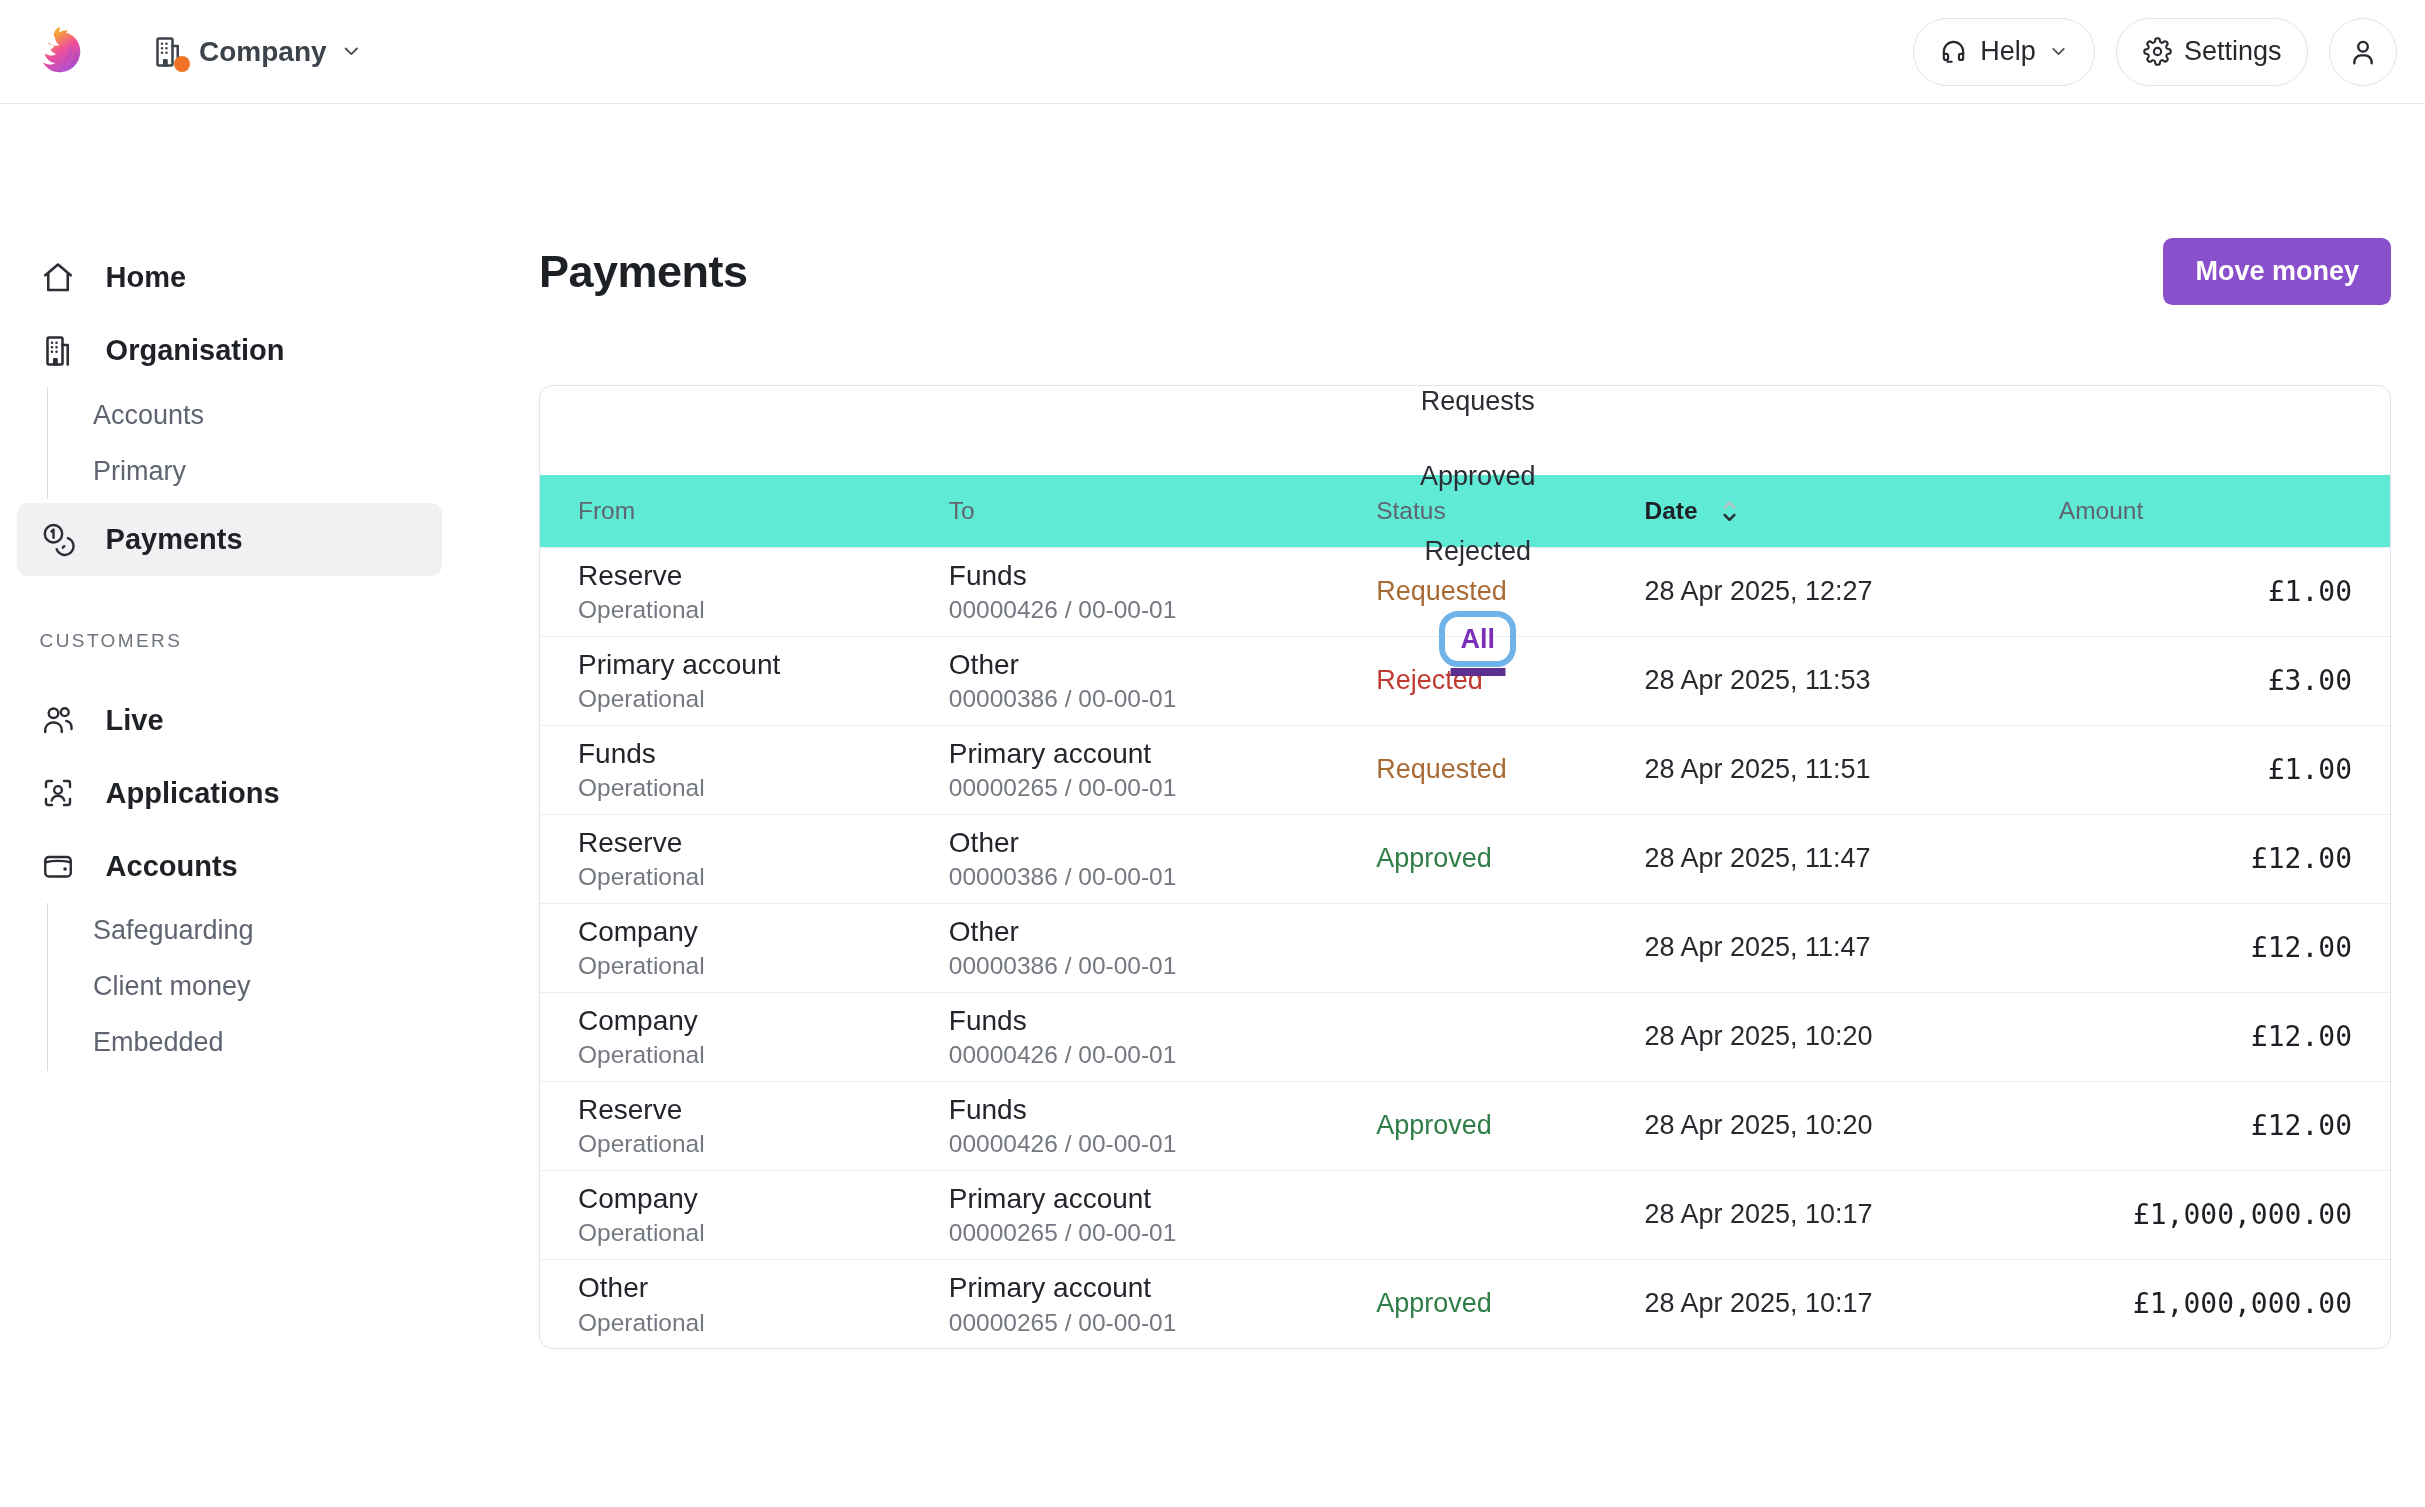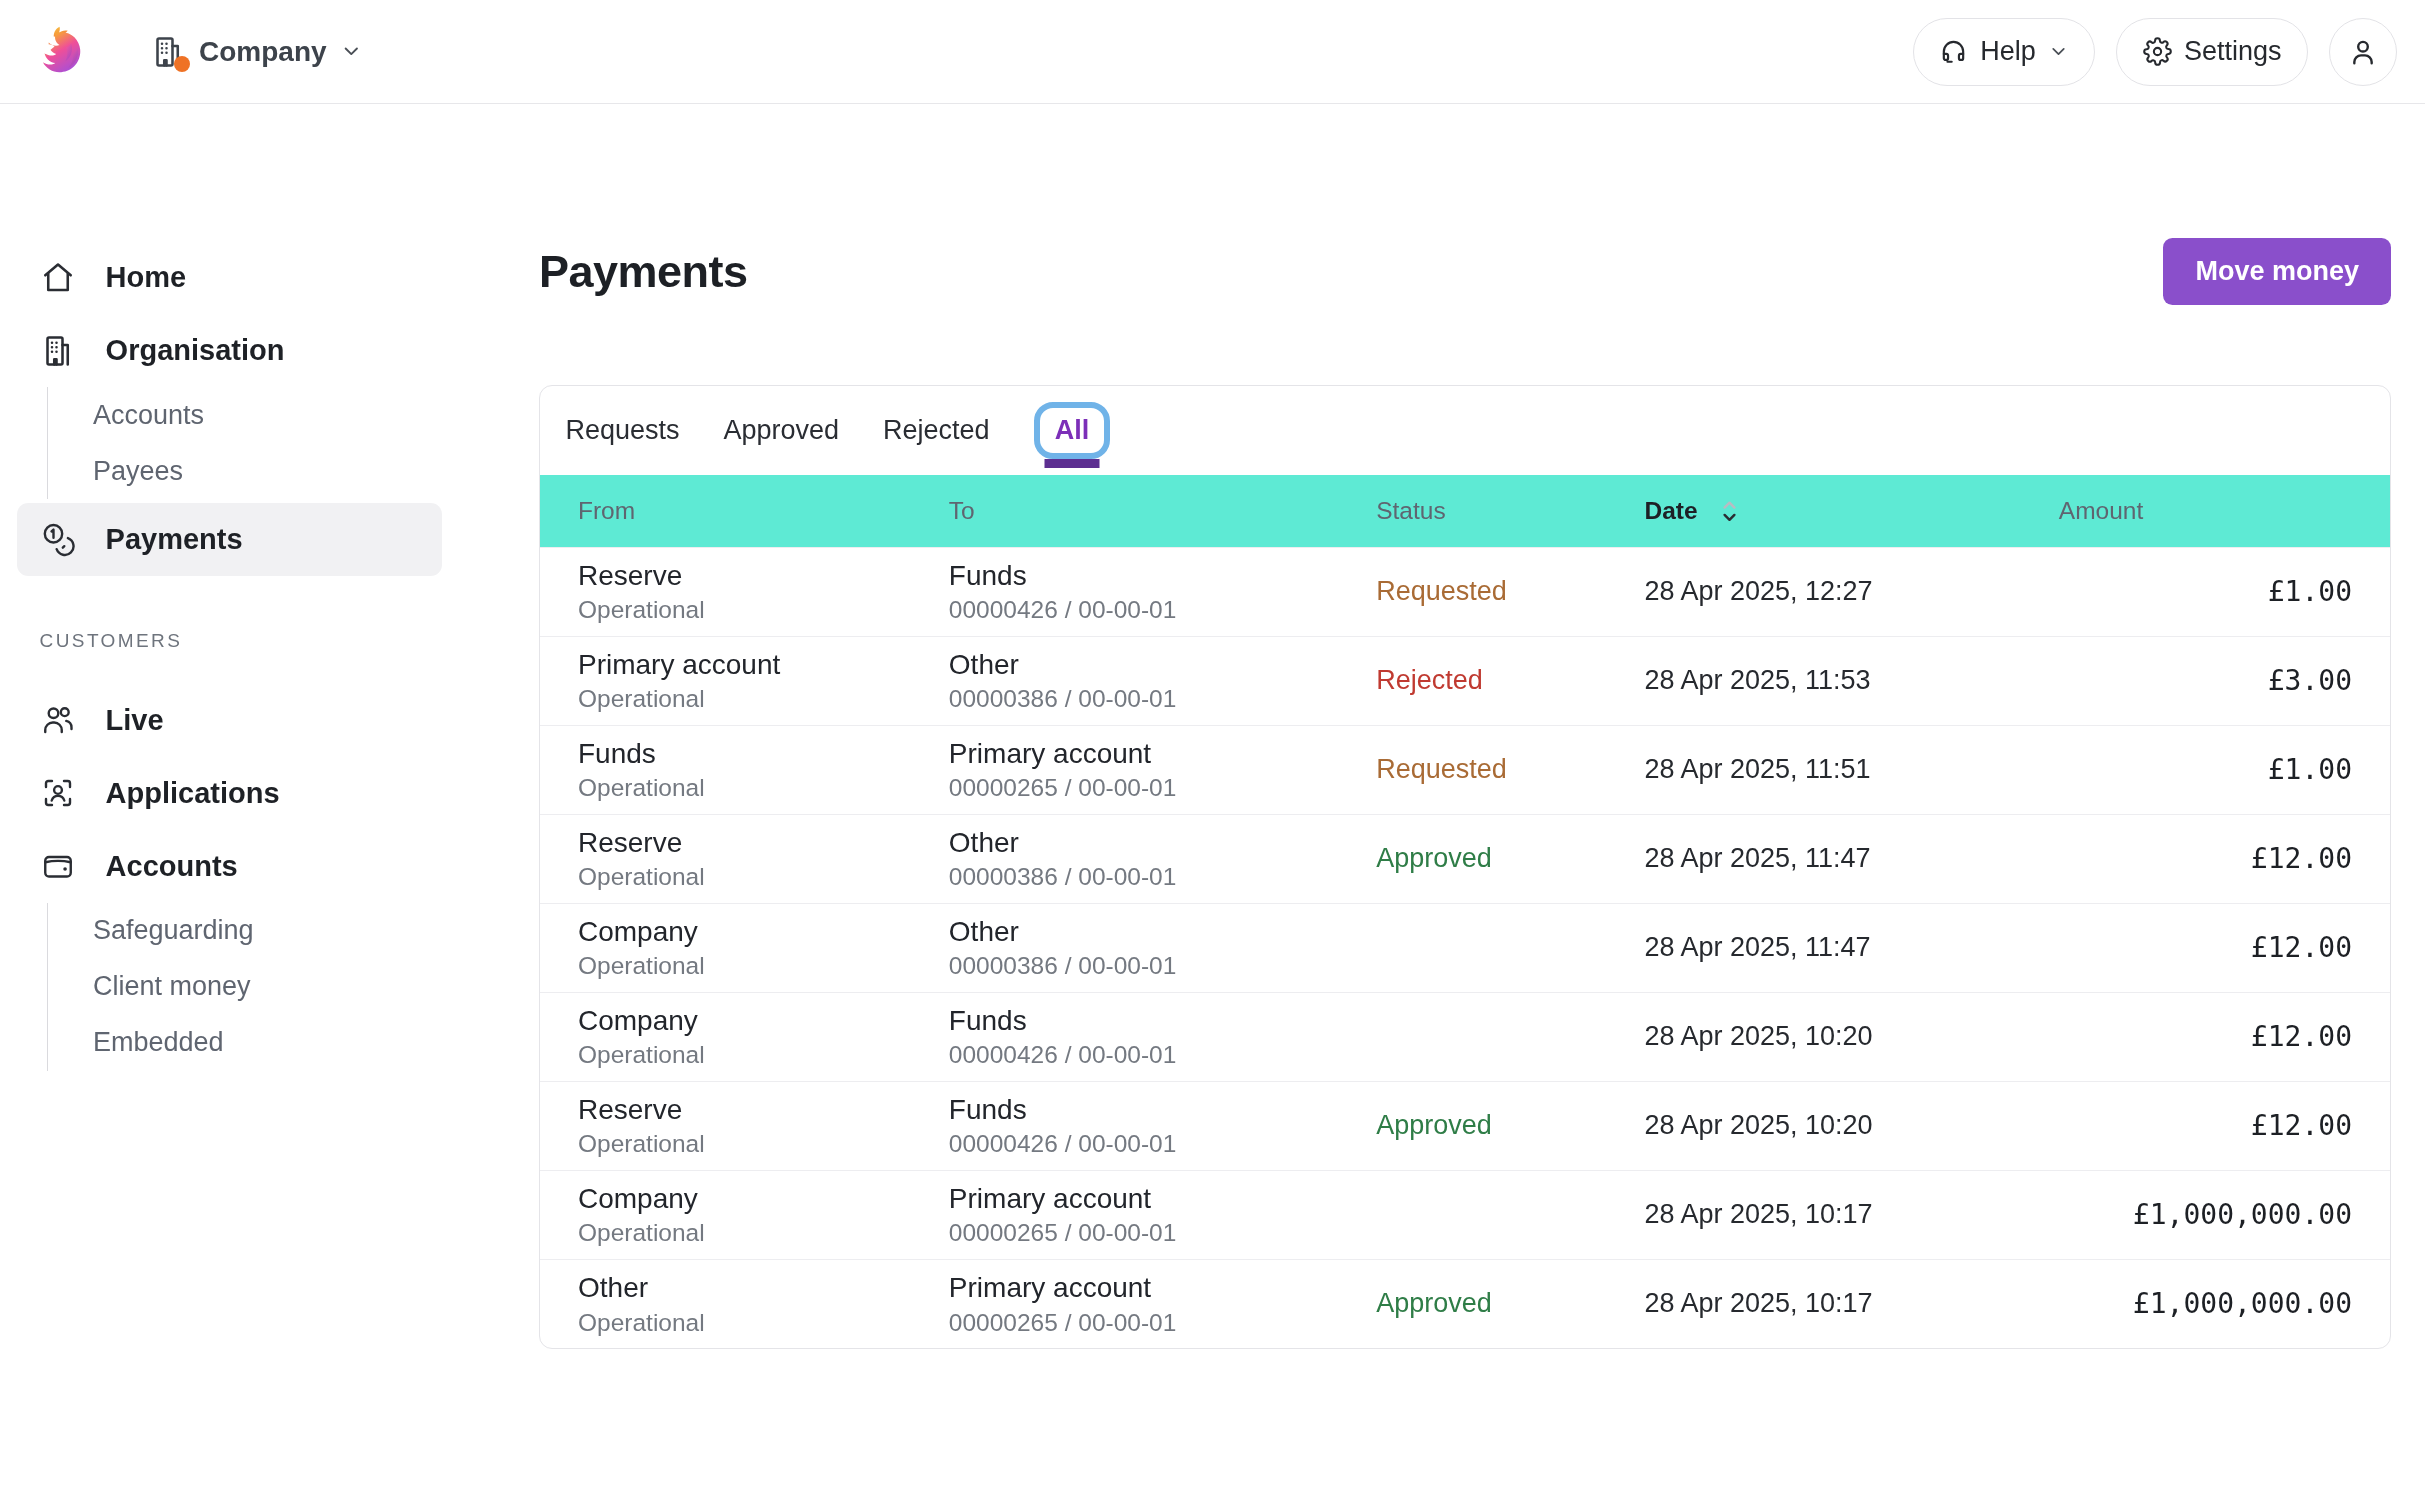--- a/index.html
+++ b/index.html
@@ -28,21 +28,21 @@
   .sub-item { display:flex; align-items:center; height:56px; font-size:27px; color:#5f6570; cursor:pointer; }
   .section-label { margin:54px 0 32px; padding-left:22.6px; font-size:19px; font-weight:500; letter-spacing:2.4px; color:#6e747d; }
 
   .main { flex:1; padding:0 35px 0 59px; }
   .main-header { display:flex; align-items:center; justify-content:space-between; margin-top:134px; }
   .page-title { font-size:45px; font-weight:700; letter-spacing:-0.5px; color:#1d2025; }
   .primary-btn { height:67px; padding:4px 32px; border:none; border-radius:9.4px; background:var(--accent-purple,#8a4fcb); color:#fff; font-family:"Liberation Sans", sans-serif; font-size:27px; font-weight:600; cursor:pointer; }
 
   
   .card { margin-top:80px; border:1.9px solid #e4e4e8; border-radius:13px; overflow:hidden; }
-  .tabs-row { height:89px; display:flex; align-items:center; padding-left:25.4px; gap:44px; }
+  .tabs-row { height:89px; display:flex; align-items:center; padding-left:25.4px; gap:44px;flex-direction:column; }
   .tab { font-size:27px; color:#2a2d33; cursor:pointer; }
   .tab.active { position:relative; border:6.6px solid var(--focus-ring,#70b3e8); border-radius:19px; padding:6.6px 15px; color:var(--tab-active,#7c2fb8); font-weight:700; }
   .tab.active::after { content:""; position:absolute; left:50%; transform:translateX(-50%); top:calc(100% + 6.6px); width:55px; height:8.5px; background:var(--tab-underline,#5d2f91); }
 
   table { width:100%; border-collapse:collapse; }
   thead th { background:#5eead4; height:72px; font-size:24.5px; font-weight:400; color:#5f6570; text-align:left; vertical-align:middle; }
   th.c-from, td.c-from { padding-left:38px; }
   th.c-amount { text-align:left; }
   td.c-amount { text-align:right; padding-right:38px; }
   th.c-date .th-label { color:#1d2025; font-weight:700; }
@@ -153,21 +153,21 @@
         <path d="M8 6.5h.01M11 6.5h.01M8 9.5h.01M11 9.5h.01M8 12.5h.01M11 12.5h.01"></path>
       </svg>
       <span>Organisation</span>
     </div>
 
     <div class="sub-list">
       <div class="sub-item">
           <span>Accounts</span>
         </div>
       <div class="sub-item">
-          <span>Payees</span>
+          <span>Primary</span>
         </div>
     </div>
 
     <div class="nav-item selected" style="margin-top:3.8px;">
       <svg class="nav-ic" viewBox="0 0 24 24" fill="none" stroke="currentColor" stroke-width="1.6" stroke-linecap="round" stroke-linejoin="round">
         <circle cx="9" cy="8.5" r="5.8"></circle>
         <path d="M9 5.8v5.4M7.7 7l1.3-1.2"></path>
         <path d="M18.6 11.4a5.8 5.8 0 1 1-7.5 7.4"></path>
         <path d="M16.2 16.8l-1 1"></path>
       </svg>

